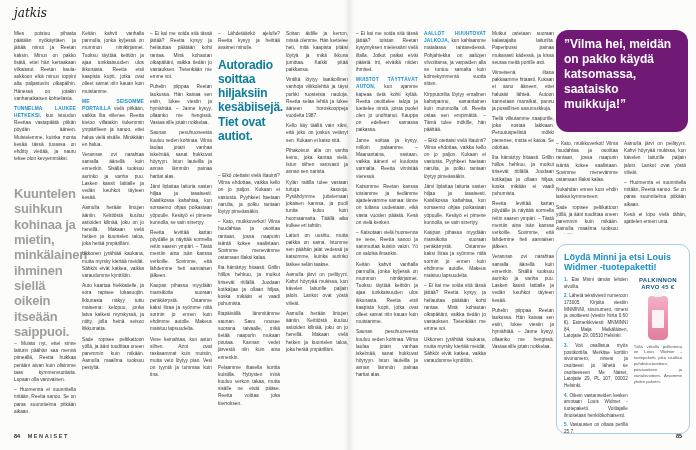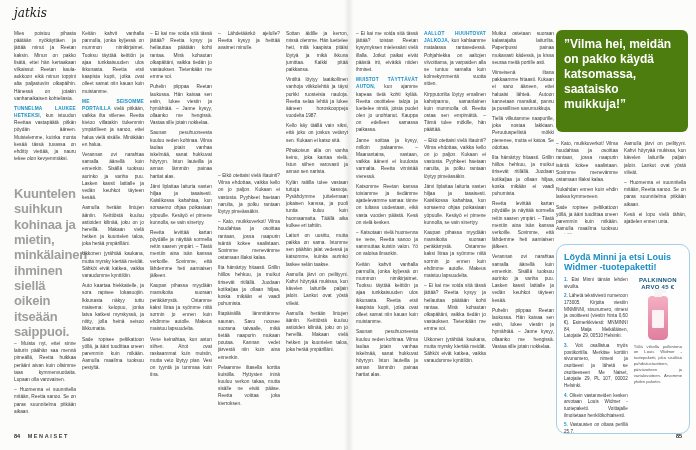--- a/index.html
+++ b/index.html
@@ -10,22 +10,22 @@
   .gutter{position:absolute;left:344px;top:0;width:10px;height:450px;
           background:linear-gradient(90deg,rgba(0,0,0,0) 0%,rgba(0,0,0,0.07) 50%,rgba(0,0,0,0) 100%);}
   .col{position:absolute;width:62px;overflow:hidden;text-align:justify;
        font-size:4.8px;line-height:1.5;color:#3a3a3a;}
   .col p{margin:0 0 3px 0;}
   .lead{color:#1b8fc6;font-weight:bold;letter-spacing:.2px;}
   .quote-teal{position:absolute;width:62px;font-weight:bold;font-size:12px;line-height:1.18;
               color:#0e7d9c;letter-spacing:-.2px;}
   .quote-gray{position:absolute;width:62px;font-weight:bold;font-size:13px;line-height:1.18;
               color:#9e9e9e;letter-spacing:-.2px;}
-  .quote-box{position:absolute;background:#4d7c0f;color:#ffffff;font-weight:bold;
-             font-size:12px;line-height:1.25;padding:7px 8px;border-radius:6px;box-sizing:border-box;}
+  .quote-box{position:absolute;background:#701a75;color:#ffffff;font-weight:bold;
+             font-size:12px;line-height:1.25;padding:7px 8px;border-radius:12px;box-sizing:border-box;}
   .promo{position:absolute;background:#fefefe;border:1px solid #a8cde6;border-radius:10px;
          box-sizing:border-box;padding:7px 7px 5px 7px;}
   .promo-title{font-weight:bold;font-size:9px;line-height:1.12;color:#1b8fc6;margin-bottom:5px;}
   .promo-body{display:flex;gap:6px;}
   .promo-steps{width:66px;font-size:4.6px;line-height:1.45;text-align:justify;}
   .step{margin-bottom:3px;}
   .step-num{font-weight:bold;color:#1b8fc6;}
   .promo-right{width:50px;display:flex;flex-direction:column;align-items:center;}
   .prize-label{font-weight:bold;font-size:6px;line-height:1.2;color:#14577e;text-align:center;
                letter-spacing:.3px;margin-bottom:4px;}
@@ -76,20 +76,21 @@
       <p>Saunan pesuhuoneesta kuuluu veden kohinaa. Vilma laulaa jotain vanhaa iskelmää, sanat hukkuvat höyryyn. Istun lauteilla ja annan lämmön painaa hartiat alas.</p>
       <p>Järvi liplattaa laituria vasten hiljaa ja tasaisesti. Kaislikossa kahahtaa, kun sorsaemo ohjaa poikasiaan yöpuulle. Kesäyö ei pimene kunnolla, se vain sinertyy.</p>
       <p>Reetta levittää kartan pöydälle ja näyttää sormella reitin saaren ympäri. – Tästä mentiin aina isän kanssa verkoille. Sovimme, että lähdemme heti aamiaisen jälkeen.</p>
       <p>Kaupan pihassa myydään mansikoita suoraan peräkärrystä. Ostamme kaksi litraa ja syömme niitä sormin jo ennen kuin ehdimme autolle. Makeus maistuu lapsuudelta.</p>
       <p>Vene keinahtaa, kun astun siihen. Airot ovat raskaammat kuin muistin, mutta veto löytyy pian. Vesi on tyyntä ja tummaa kuin tina.</p>
     </div>
 
   <div class="col" style="left:218px;top:30px;height:24px;">
       <p>– Lähdetäänkö ajelulle? Reetta kysyy ja heittää avaimet minulle.</p>
     </div>
+  <div class="quote-teal" style="left:218px;top:58px;">Autoradio soittaa hiljaksiin kesäbiisejä. Tiet ovat autiot.</div>
   <div class="col" style="left:218px;top:172px;height:246px;">
       <p>– Eikö otettaisi vielä iltauinti? Vilma ehdottaa, vaikka kello on jo paljon. Kukaan ei vastusta. Pyyhkeet haetaan narulta, ja polku rantaan löytyy pimeässäkin.</p>
       <p>– Kato, muikkuverkot! Vilma huudahtaa ja osoittaa rantaan, jossa naapurin isäntä kokee saalistaan. Sovimme menevämme ostamaan illaksi kalaa.</p>
       <p>Ilta hämärtyy hitaasti. Grillin hiillos hehkuu, ja muikut tirisevät ritilällä. Juodaan kotikaljaa ja ollaan hiljaa, koska mikään ei vaadi puhumista.</p>
       <p>Iltapäivällä lämmitämme saunan. Savu nousee suorana taivaalle, mikä tietää naapurin mukaan poutaa. Kannan vedet järvestä niin kuin aina ennenkin.</p>
       <p>Pelaamme iltasella korttia kuistilla. Hyttysten ininä kuuluu verkon takaa, mutta sisälle ne eivät pääse. Reetta voittaa joka kierroksen.</p>
     </div>
 
   <div class="col" style="left:286px;top:30px;height:388px;">
       <p>Soitan äidille ja kerron, missä olemme. Hän luettelee heti, mitä kaapista pitäisi löytyä ja mikä ikkuna jumittaa. Kaikki pitää paikkansa.</p>

